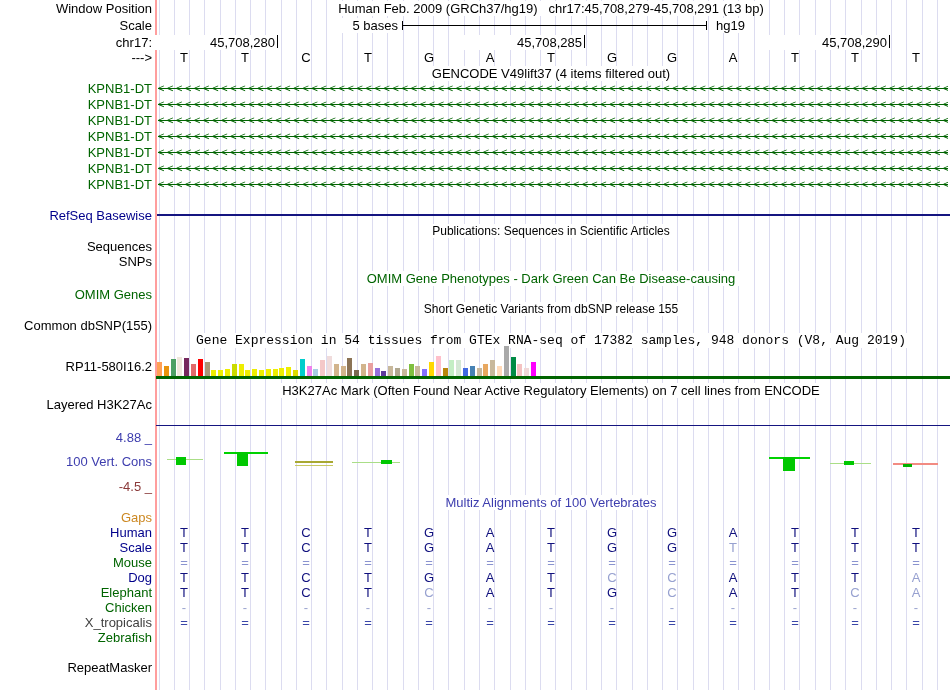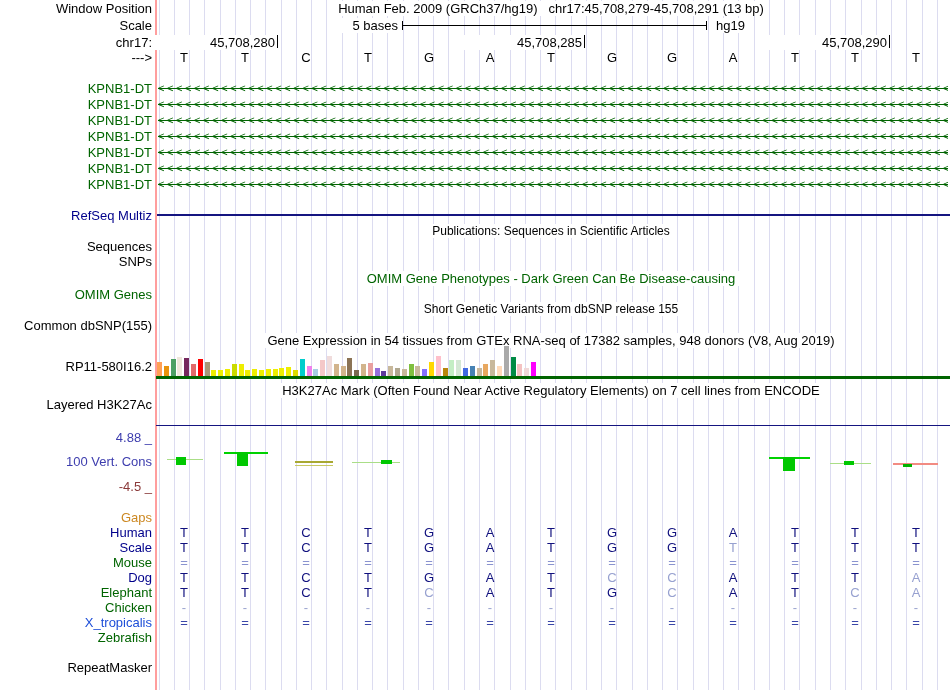--- a/index.html
+++ b/index.html
@@ -110,20 +110,22 @@
       <div class=" base" style="position: absolute; left: 490px; top: 50px;">A</div>
       <div class=" base" style="position: absolute; left: 551px; top: 50px;">T</div>
       <div class=" base" style="position: absolute; left: 612px; top: 50px;">G</div>
       <div class=" base" style="position: absolute; left: 672px; top: 50px;">G</div>
       <div class=" base" style="position: absolute; left: 733px; top: 50px;">A</div>
       <div class=" base" style="position: absolute; left: 795px; top: 50px;">T</div>
       <div class=" base" style="position: absolute; left: 855px; top: 50px;">T</div>
       <div class=" base" style="position: absolute; left: 916px; top: 50px;">T</div>
     </div>
 
+  <div class="ctitle" style="top:66px;">
+    <span>GENCODE V49lift37 (4 items filtered out)</span></div>
   <div id="gencode-layer">
       <div style="position: absolute; left: 0px; top: 81px; width: 152px; text-align: right; line-height: 15px; color: rgb(0, 100, 0);">KPNB1-DT</div>
       <div style="position: absolute; left: 158px; top: 88px; width: 790px; height: 1px; background: rgb(0, 100, 0);"></div>
       <div style="position: absolute; left: 158px; top: 81px; width: 790px; height: 15px; overflow: hidden; color: rgb(0, 100, 0); font-size: 11px; line-height: 15px; letter-spacing: 2.6px;">&lt;&lt;&lt;&lt;&lt;&lt;&lt;&lt;&lt;&lt;&lt;&lt;&lt;&lt;&lt;&lt;&lt;&lt;&lt;&lt;&lt;&lt;&lt;&lt;&lt;&lt;&lt;&lt;&lt;&lt;&lt;&lt;&lt;&lt;&lt;&lt;&lt;&lt;&lt;&lt;&lt;&lt;&lt;&lt;&lt;&lt;&lt;&lt;&lt;&lt;&lt;&lt;&lt;&lt;&lt;&lt;&lt;&lt;&lt;&lt;&lt;&lt;&lt;&lt;&lt;&lt;&lt;&lt;&lt;&lt;&lt;&lt;&lt;&lt;&lt;&lt;&lt;&lt;&lt;&lt;&lt;&lt;&lt;&lt;&lt;&lt;&lt;&lt;&lt;&lt;&lt;&lt;&lt;&lt;&lt;</div>
       <div style="position: absolute; left: 0px; top: 97px; width: 152px; text-align: right; line-height: 15px; color: rgb(0, 100, 0);">KPNB1-DT</div>
       <div style="position: absolute; left: 158px; top: 104px; width: 790px; height: 1px; background: rgb(0, 100, 0);"></div>
       <div style="position: absolute; left: 158px; top: 97px; width: 790px; height: 15px; overflow: hidden; color: rgb(0, 100, 0); font-size: 11px; line-height: 15px; letter-spacing: 2.6px;">&lt;&lt;&lt;&lt;&lt;&lt;&lt;&lt;&lt;&lt;&lt;&lt;&lt;&lt;&lt;&lt;&lt;&lt;&lt;&lt;&lt;&lt;&lt;&lt;&lt;&lt;&lt;&lt;&lt;&lt;&lt;&lt;&lt;&lt;&lt;&lt;&lt;&lt;&lt;&lt;&lt;&lt;&lt;&lt;&lt;&lt;&lt;&lt;&lt;&lt;&lt;&lt;&lt;&lt;&lt;&lt;&lt;&lt;&lt;&lt;&lt;&lt;&lt;&lt;&lt;&lt;&lt;&lt;&lt;&lt;&lt;&lt;&lt;&lt;&lt;&lt;&lt;&lt;&lt;&lt;&lt;&lt;&lt;&lt;&lt;&lt;&lt;&lt;&lt;&lt;&lt;&lt;&lt;&lt;&lt;</div>
       <div style="position: absolute; left: 0px; top: 113px; width: 152px; text-align: right; line-height: 15px; color: rgb(0, 100, 0);">KPNB1-DT</div>
       <div style="position: absolute; left: 158px; top: 120px; width: 790px; height: 1px; background: rgb(0, 100, 0);"></div>
       <div style="position: absolute; left: 158px; top: 113px; width: 790px; height: 15px; overflow: hidden; color: rgb(0, 100, 0); font-size: 11px; line-height: 15px; letter-spacing: 2.6px;">&lt;&lt;&lt;&lt;&lt;&lt;&lt;&lt;&lt;&lt;&lt;&lt;&lt;&lt;&lt;&lt;&lt;&lt;&lt;&lt;&lt;&lt;&lt;&lt;&lt;&lt;&lt;&lt;&lt;&lt;&lt;&lt;&lt;&lt;&lt;&lt;&lt;&lt;&lt;&lt;&lt;&lt;&lt;&lt;&lt;&lt;&lt;&lt;&lt;&lt;&lt;&lt;&lt;&lt;&lt;&lt;&lt;&lt;&lt;&lt;&lt;&lt;&lt;&lt;&lt;&lt;&lt;&lt;&lt;&lt;&lt;&lt;&lt;&lt;&lt;&lt;&lt;&lt;&lt;&lt;&lt;&lt;&lt;&lt;&lt;&lt;&lt;&lt;&lt;&lt;&lt;&lt;&lt;&lt;&lt;</div>
@@ -134,37 +136,37 @@
       <div style="position: absolute; left: 158px; top: 152px; width: 790px; height: 1px; background: rgb(0, 100, 0);"></div>
       <div style="position: absolute; left: 158px; top: 145px; width: 790px; height: 15px; overflow: hidden; color: rgb(0, 100, 0); font-size: 11px; line-height: 15px; letter-spacing: 2.6px;">&lt;&lt;&lt;&lt;&lt;&lt;&lt;&lt;&lt;&lt;&lt;&lt;&lt;&lt;&lt;&lt;&lt;&lt;&lt;&lt;&lt;&lt;&lt;&lt;&lt;&lt;&lt;&lt;&lt;&lt;&lt;&lt;&lt;&lt;&lt;&lt;&lt;&lt;&lt;&lt;&lt;&lt;&lt;&lt;&lt;&lt;&lt;&lt;&lt;&lt;&lt;&lt;&lt;&lt;&lt;&lt;&lt;&lt;&lt;&lt;&lt;&lt;&lt;&lt;&lt;&lt;&lt;&lt;&lt;&lt;&lt;&lt;&lt;&lt;&lt;&lt;&lt;&lt;&lt;&lt;&lt;&lt;&lt;&lt;&lt;&lt;&lt;&lt;&lt;&lt;&lt;&lt;&lt;&lt;&lt;</div>
       <div style="position: absolute; left: 0px; top: 161px; width: 152px; text-align: right; line-height: 15px; color: rgb(0, 100, 0);">KPNB1-DT</div>
       <div style="position: absolute; left: 158px; top: 168px; width: 790px; height: 1px; background: rgb(0, 100, 0);"></div>
       <div style="position: absolute; left: 158px; top: 161px; width: 790px; height: 15px; overflow: hidden; color: rgb(0, 100, 0); font-size: 11px; line-height: 15px; letter-spacing: 2.6px;">&lt;&lt;&lt;&lt;&lt;&lt;&lt;&lt;&lt;&lt;&lt;&lt;&lt;&lt;&lt;&lt;&lt;&lt;&lt;&lt;&lt;&lt;&lt;&lt;&lt;&lt;&lt;&lt;&lt;&lt;&lt;&lt;&lt;&lt;&lt;&lt;&lt;&lt;&lt;&lt;&lt;&lt;&lt;&lt;&lt;&lt;&lt;&lt;&lt;&lt;&lt;&lt;&lt;&lt;&lt;&lt;&lt;&lt;&lt;&lt;&lt;&lt;&lt;&lt;&lt;&lt;&lt;&lt;&lt;&lt;&lt;&lt;&lt;&lt;&lt;&lt;&lt;&lt;&lt;&lt;&lt;&lt;&lt;&lt;&lt;&lt;&lt;&lt;&lt;&lt;&lt;&lt;&lt;&lt;&lt;</div>
       <div style="position: absolute; left: 0px; top: 177px; width: 152px; text-align: right; line-height: 15px; color: rgb(0, 100, 0);">KPNB1-DT</div>
       <div style="position: absolute; left: 158px; top: 184px; width: 790px; height: 1px; background: rgb(0, 100, 0);"></div>
       <div style="position: absolute; left: 158px; top: 177px; width: 790px; height: 15px; overflow: hidden; color: rgb(0, 100, 0); font-size: 11px; line-height: 15px; letter-spacing: 2.6px;">&lt;&lt;&lt;&lt;&lt;&lt;&lt;&lt;&lt;&lt;&lt;&lt;&lt;&lt;&lt;&lt;&lt;&lt;&lt;&lt;&lt;&lt;&lt;&lt;&lt;&lt;&lt;&lt;&lt;&lt;&lt;&lt;&lt;&lt;&lt;&lt;&lt;&lt;&lt;&lt;&lt;&lt;&lt;&lt;&lt;&lt;&lt;&lt;&lt;&lt;&lt;&lt;&lt;&lt;&lt;&lt;&lt;&lt;&lt;&lt;&lt;&lt;&lt;&lt;&lt;&lt;&lt;&lt;&lt;&lt;&lt;&lt;&lt;&lt;&lt;&lt;&lt;&lt;&lt;&lt;&lt;&lt;&lt;&lt;&lt;&lt;&lt;&lt;&lt;&lt;&lt;&lt;&lt;&lt;&lt;</div>
     </div>
 
-  <div class="llabel navy" style="top:208px;">RefSeq Multiz</div>
+  <div class="llabel navy" style="top:208px;">RefSeq Basewise</div>
   <div class="abs" style="left:157px;top:214px;width:793px;height:2px;background:#151580;"></div>
 
   <div class="ctitle" style="top:224px;font-size:12px;">
     <span>Publications: Sequences in Scientific Articles</span></div>
   <div class="llabel" style="top:239px;">Sequences</div>
   <div class="llabel" style="top:254px;">SNPs</div>
 
   <div class="ctitle green" style="top:271px;">
     <span>OMIM Gene Phenotypes - Dark Green Can Be Disease-causing</span></div>
   <div class="llabel green" style="top:287px;">OMIM Genes</div>
 
   <div class="ctitle" style="top:302px;font-size:12px;">
     <span>Short Genetic Variants from dbSNP release 155</span></div>
   <div class="llabel" style="top:318px;">Common dbSNP(155)</div>
 
-  <div class="ctitle" style="top:333px;">
+  <div class="ctitle" style="top:333px;font-family:Liberation Mono, monospace;">
     <span>Gene Expression in 54 tissues from GTEx RNA-seq of 17382 samples, 948 donors (V8, Aug 2019)</span></div>
   <div class="llabel" style="top:359px;">RP11-580I16.2</div>
   <div id="gtex-layer">
       <div style="position: absolute; left: 157px; top: 362px; width: 5px; height: 14px; background: rgb(255, 160, 84);"></div>
       <div style="position: absolute; left: 163.8px; top: 366px; width: 5px; height: 10px; background: rgb(232, 147, 12);"></div>
       <div style="position: absolute; left: 170.6px; top: 359px; width: 5px; height: 17px; background: rgb(76, 160, 100);"></div>
       <div style="position: absolute; left: 177.4px; top: 357px; width: 5px; height: 19px; background: rgb(239, 232, 220);"></div>
       <div style="position: absolute; left: 184.2px; top: 358px; width: 5px; height: 18px; background: rgb(117, 39, 93);"></div>
       <div style="position: absolute; left: 191px; top: 364px; width: 5px; height: 12px; background: rgb(226, 106, 106);"></div>
       <div style="position: absolute; left: 197.8px; top: 359px; width: 5px; height: 17px; background: rgb(255, 0, 0);"></div>
@@ -238,20 +240,22 @@
       <div style="position: absolute; left: 352px; top: 462px; width: 48px; height: 1px; background: rgb(170, 222, 135);"></div>
       <div style="position: absolute; left: 381px; top: 460px; width: 11px; height: 4px; background: rgb(0, 200, 0);"></div>
       <div style="position: absolute; left: 769px; top: 457px; width: 41px; height: 2px; background: rgb(0, 210, 0);"></div>
       <div style="position: absolute; left: 783px; top: 457px; width: 12px; height: 14px; background: rgb(0, 200, 0);"></div>
       <div style="position: absolute; left: 830px; top: 463px; width: 41px; height: 1px; background: rgb(170, 222, 135);"></div>
       <div style="position: absolute; left: 844px; top: 461px; width: 10px; height: 4px; background: rgb(0, 200, 0);"></div>
       <div style="position: absolute; left: 893px; top: 463px; width: 45px; height: 2px; background: rgb(242, 139, 130);"></div>
       <div style="position: absolute; left: 903px; top: 464px; width: 9px; height: 3px; background: rgb(0, 180, 0);"></div>
     </div>
 
+  <div class="ctitle blue" style="top:495px;">
+    <span>Multiz Alignments of 100 Vertebrates</span></div>
   <div id="multiz-layer">
       <div style="position: absolute; left: 0px; top: 510px; width: 152px; text-align: right; line-height: 15px; color: rgb(204, 136, 34);">Gaps</div>
       <div style="position: absolute; left: 0px; top: 525px; width: 152px; text-align: right; line-height: 15px; color: rgb(0, 0, 139);">Human</div>
       <div style="position: absolute; left: 172px; top: 525px; width: 24px; text-align: center; line-height: 15px; color: rgb(16, 16, 126);">T</div>
       <div style="position: absolute; left: 233px; top: 525px; width: 24px; text-align: center; line-height: 15px; color: rgb(16, 16, 126);">T</div>
       <div style="position: absolute; left: 294px; top: 525px; width: 24px; text-align: center; line-height: 15px; color: rgb(16, 16, 126);">C</div>
       <div style="position: absolute; left: 356px; top: 525px; width: 24px; text-align: center; line-height: 15px; color: rgb(16, 16, 126);">T</div>
       <div style="position: absolute; left: 417px; top: 525px; width: 24px; text-align: center; line-height: 15px; color: rgb(16, 16, 126);">G</div>
       <div style="position: absolute; left: 478px; top: 525px; width: 24px; text-align: center; line-height: 15px; color: rgb(16, 16, 126);">A</div>
       <div style="position: absolute; left: 539px; top: 525px; width: 24px; text-align: center; line-height: 15px; color: rgb(16, 16, 126);">T</div>
@@ -324,21 +328,21 @@
       <div style="position: absolute; left: 356px; top: 600px; width: 24px; text-align: center; line-height: 15px; color: rgb(154, 163, 207);">-</div>
       <div style="position: absolute; left: 417px; top: 600px; width: 24px; text-align: center; line-height: 15px; color: rgb(154, 163, 207);">-</div>
       <div style="position: absolute; left: 478px; top: 600px; width: 24px; text-align: center; line-height: 15px; color: rgb(154, 163, 207);">-</div>
       <div style="position: absolute; left: 539px; top: 600px; width: 24px; text-align: center; line-height: 15px; color: rgb(154, 163, 207);">-</div>
       <div style="position: absolute; left: 600px; top: 600px; width: 24px; text-align: center; line-height: 15px; color: rgb(154, 163, 207);">-</div>
       <div style="position: absolute; left: 660px; top: 600px; width: 24px; text-align: center; line-height: 15px; color: rgb(154, 163, 207);">-</div>
       <div style="position: absolute; left: 721px; top: 600px; width: 24px; text-align: center; line-height: 15px; color: rgb(154, 163, 207);">-</div>
       <div style="position: absolute; left: 783px; top: 600px; width: 24px; text-align: center; line-height: 15px; color: rgb(154, 163, 207);">-</div>
       <div style="position: absolute; left: 843px; top: 600px; width: 24px; text-align: center; line-height: 15px; color: rgb(154, 163, 207);">-</div>
       <div style="position: absolute; left: 904px; top: 600px; width: 24px; text-align: center; line-height: 15px; color: rgb(154, 163, 207);">-</div>
-      <div style="position: absolute; left: 0px; top: 615px; width: 152px; text-align: right; line-height: 15px; color: #1d4ed8;">X_tropicalis</div>
+      <div style="position: absolute; left: 0px; top: 615px; width: 152px; text-align: right; line-height: 15px; color: #404040;">X_tropicalis</div>
       <div style="position: absolute; left: 172px; top: 615px; width: 24px; text-align: center; line-height: 15px; color: rgb(58, 70, 168);">=</div>
       <div style="position: absolute; left: 233px; top: 615px; width: 24px; text-align: center; line-height: 15px; color: rgb(58, 70, 168);">=</div>
       <div style="position: absolute; left: 294px; top: 615px; width: 24px; text-align: center; line-height: 15px; color: rgb(58, 70, 168);">=</div>
       <div style="position: absolute; left: 356px; top: 615px; width: 24px; text-align: center; line-height: 15px; color: rgb(58, 70, 168);">=</div>
       <div style="position: absolute; left: 417px; top: 615px; width: 24px; text-align: center; line-height: 15px; color: rgb(58, 70, 168);">=</div>
       <div style="position: absolute; left: 478px; top: 615px; width: 24px; text-align: center; line-height: 15px; color: rgb(58, 70, 168);">=</div>
       <div style="position: absolute; left: 539px; top: 615px; width: 24px; text-align: center; line-height: 15px; color: rgb(58, 70, 168);">=</div>
       <div style="position: absolute; left: 600px; top: 615px; width: 24px; text-align: center; line-height: 15px; color: rgb(58, 70, 168);">=</div>
       <div style="position: absolute; left: 660px; top: 615px; width: 24px; text-align: center; line-height: 15px; color: rgb(58, 70, 168);">=</div>
       <div style="position: absolute; left: 721px; top: 615px; width: 24px; text-align: center; line-height: 15px; color: rgb(58, 70, 168);">=</div>

